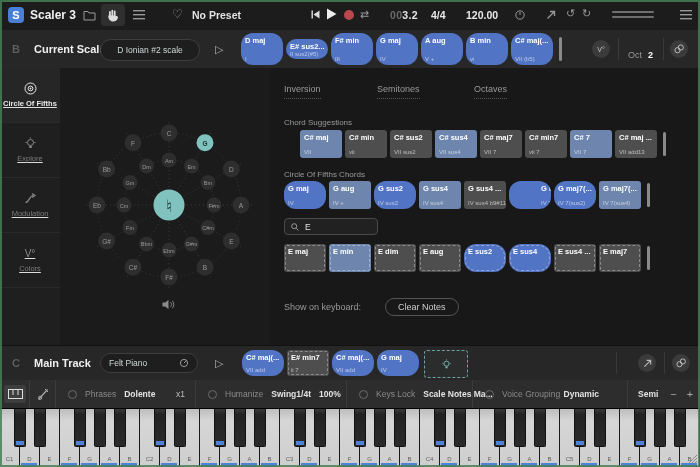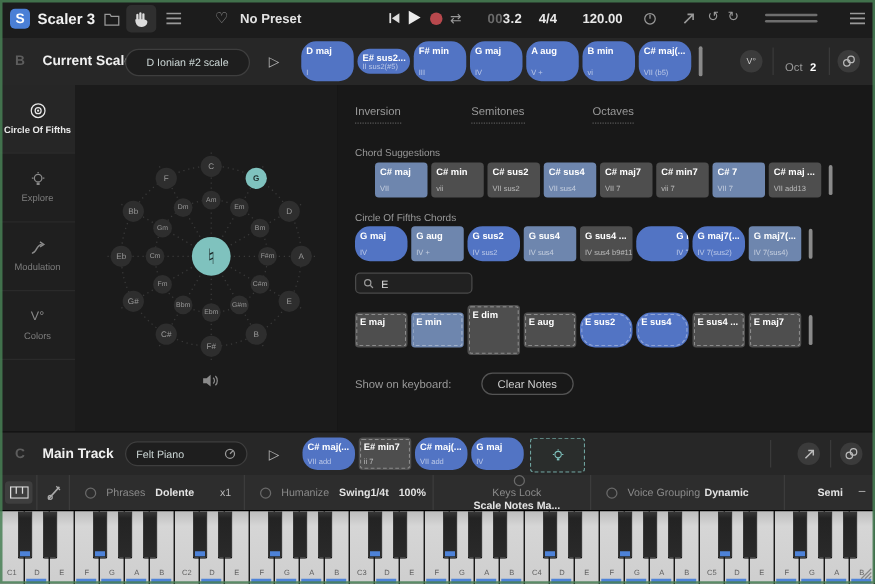--- a/index.html
+++ b/index.html
@@ -37,21 +37,21 @@
   .card.slate{background:var(--chord-slate,#6e86ae);}
   .card.gray{background:var(--chord-gray,#4e4e4e);}
   .card.dashed{outline:1px dashed rgba(255,255,255,0.35);outline-offset:-2px;}
   .strip-scroll{width:3px;height:24px;background:#8a8a8a;border-radius:2px;margin-left:3px;flex:0 0 auto;}
   .circ-btn{width:18px;height:18px;border-radius:50%;background:#3b3b3b;display:flex;align-items:center;justify-content:center;
             font-size:7px;color:#ccc;}
   .vdiv{width:1px;height:22px;background:#3a3a3a;}
   .oct-l{font-size:9px;color:#9a9a9a;} .oct-v{font-size:9px;color:#fff;font-weight:bold;margin-left:6px;}
   .suggest-slot{width:42px;height:26px;border:1px dashed #6fa29e;border-radius:3px;display:flex;align-items:center;justify-content:center;flex:0 0 auto;background:rgba(127,194,190,0.04);}
   
-  .sidebar{position:absolute;left:0;top:68px;width:60px;height:277px;background:#1f1f1f;}
+  .sidebar{position:absolute;left:0;top:68px;width:60px;height:277px;background:#1f1f1f;text-decoration:underline;}
   .side-item{height:55px;border-bottom:1px solid #2a2a2a;box-sizing:border-box;display:flex;flex-direction:column;
              align-items:center;justify-content:center;gap:4px;}
   .side-item.active{background:#262626;}
   .side-label{font-size:7.5px;color:#7d7d7d;text-align:center;line-height:1.25;}
   .side-item.active .side-label{color:#e8e8e8;font-weight:bold;}
   .side-icon{height:14px;display:flex;align-items:center;justify-content:center;color:#8a8a8a;font-size:10px;}
   .side-item.active .side-icon{color:#e8e8e8;}
   
   .cof-panel{position:absolute;left:60px;top:68px;width:210px;height:277px;background:#1b1b1b;border-right:1px solid #101010;}
   
@@ -474,21 +474,21 @@
       </svg>
     <input value="E" style="">
   </div>
   <div class="card-row cardstrip results" id="result-cards" style="top:176px;">
       <div class="card gray dashed" style="height: 28px;">
         <div class="cname">E maj</div>
       </div>
       <div class="card slate dashed" style="height: 28px;">
         <div class="cname">E min</div>
       </div>
-      <div class="card gray dashed" style="height: 40px;">
+      <div class="card gray dashed" style="height: 28px;">
         <div class="cname">E dim</div>
       </div>
       <div class="card gray dashed" style="height: 28px;">
         <div class="cname">E aug</div>
       </div>
       <div class="card blue dashed" style="height: 28px;">
         <div class="cname">E sus2</div>
       </div>
       <div class="card blue dashed" style="height: 28px;">
         <div class="cname">E sus4</div>
@@ -584,32 +584,32 @@
     <span class="cb-value">Dolente</span>
     <span class="cb-dim" style="margin-left:auto;margin-right:10px;">x1</span>
   </div>
   <div class="seg" style="width:151px;">
     <span class="radio" style="margin-left:12px;"></span>
     <span class="cb-label">Humanize</span>
     <span class="cb-value">Swing</span>
     <span class="cb-value" style="margin-left:auto;">1/4t</span>
     <span class="cb-value" style="margin-right:10px;">100%</span>
   </div>
-  <div class="seg" style="width:126px;flex-direction:column;">
+  <div class="seg" style="width:126px;">
     <span class="radio" style="margin-left:12px;"></span>
     <span class="cb-label">Keys Lock</span>
     <span class="cb-value">Scale Notes Ma...</span>
   </div>
   <div class="seg" style="width:155px;">
     <span class="radio" style="margin-left:12px;"></span>
     <span class="cb-label">Voice Grouping</span>
     <span class="cb-value" style="margin-left:auto;margin-right:28px;">Dynamic</span>
   </div>
   <div class="seg" style="width:72px;border-right:none;">
-    <span class="cb-value" style="margin-left:26px;">Semi</span>
+    <span class="cb-value" style="margin-left:10px;">Semi</span>
     <span class="stepper" style="margin-left:12px;">−</span>
     <span class="stepper" style="margin-left:10px;">+</span>
   </div>
 </div>
 
 <div class="keyboard" id="piano">
     <div class="wkey" style="left: 0px; width: 20px;">
       <div class="klabel">C1</div>
     </div>
     <div class="wkey" style="left: 20px; width: 20px;">

